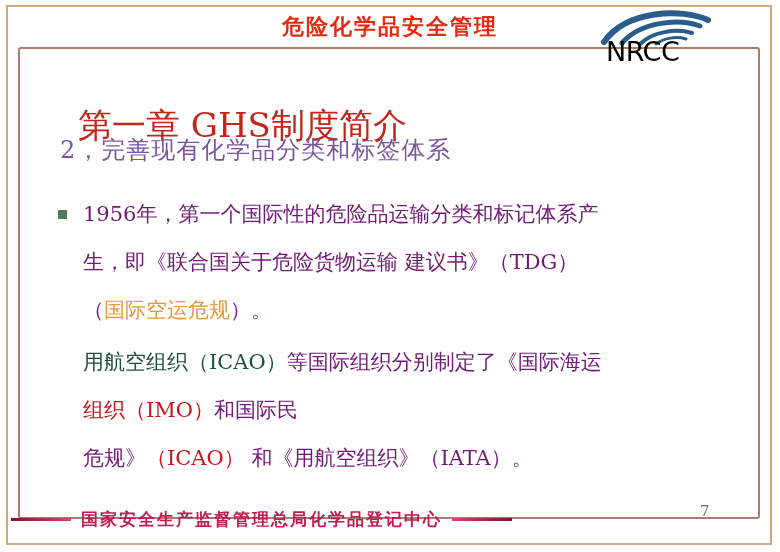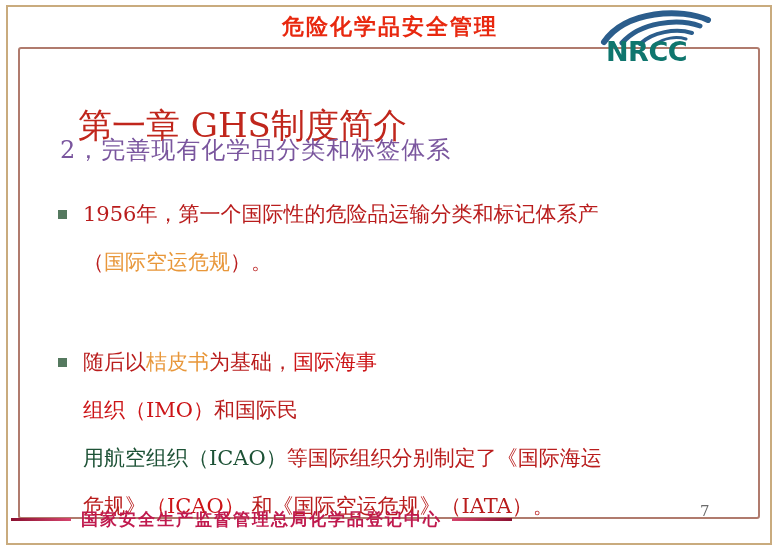--- a/index.html
+++ b/index.html
@@ -61,22 +61,22 @@
     width: 120px;
     height: 58px;
   }
   .logo svg { display: block; }
   .logo-text {
     position: absolute;
     left: 10px;
     top: 30px;
     font-family: "DejaVu Sans", "Liberation Sans", sans-serif;
     font-size: 27px;
-    font-weight: bold;
-    color: #0f766e;
+    font-weight: normal;
+    color: #000000;
     letter-spacing: -0.5px;
   }
 
   
   .slide-title {
     position: absolute;
     left: 78px;
     top: 58px;
     font-size: 34px;
     color: #c0261c;
@@ -113,21 +113,21 @@
     display: inline-block;
     width: 9px;
     height: 9px;
     background: #55795f;
     vertical-align: middle;
     margin-right: 16px;
     margin-bottom: 3px;
   }
   .cont-indent { display: inline-block; width: 25px; }
 
-  .t-green  { color: #b91c1c; }
+  .t-green  { color: #701a75; }
   .t-dgreen { color: #1d5236; }
   .t-orange { color: #e8973a; }
   .t-red    { color: #cc1417; }
 
   .line { display: block; height: 48px; }
 
   
   .footer {
     position: absolute;
     left: 0;
@@ -184,27 +184,27 @@
     </svg>
     <div class="logo-text">NRCC</div>
   </div>
 
   <div class="slide-title">第一章  GHS制度简介</div>
 
   <div class="subtitle">2，完善现有化学品分类和标签体系</div>
 
   <div class="bullet-block" id="bullet1">
       <span class="line"><span class="bullet-marker"></span><span class="t-green">1956年，第一个国际性的危险品运输分类和标记体系产</span></span>
+      <span class="line"><span class="cont-indent"></span><span class="t-green">生，即《联合国关于危险货物运输 建议书》（TDG）</span></span>
       <span class="line"><span class="cont-indent"></span><span class="t-green">（</span><span class="t-orange">国际空运危规</span><span class="t-green">）。</span></span>
     </div>
   <div class="bullet-block" id="bullet2">
-      <span class="line"><span class="bullet-marker"></span><span class="t-green">随后以</span><span class="t-orange">桔皮书</span><span class="t-green">为基础，</span><span class="t-red">国际海事</span></span>
+      <span class="line"><span class="cont-indent"></span><span class="t-dgreen">用航空组织（ICAO）</span><span class="t-green">等国际组织分别制定了《国际海运</span></span>
       <span class="line"><span class="cont-indent"></span><span class="t-red">组织（IMO）</span><span class="t-green">和国际民</span></span>
-      <span class="line"><span class="cont-indent"></span><span class="t-dgreen">用航空组织（ICAO）</span><span class="t-green">等国际组织分别制定了《国际海运</span></span>
-      <span class="line"><span class="cont-indent"></span><span class="t-green">危规》</span><span class="t-red">（ICAO）</span><span class="t-green"> 和《国际空运危规》（IATA）。</span></span>
+      <span class="line"><span class="cont-indent"></span><span class="t-green">危规》</span><span class="t-red">（ICAO）</span><span class="t-green"> 和《用航空组织》（IATA）。</span></span>
     </div>
 
   <div class="footer">
     <span class="footer-rule left"></span>
     <span class="footer-text">国家安全生产监督管理总局化学品登记中心</span>
     <span class="footer-rule right"></span>
   </div>
 
   <div class="page-number">7</div>
 

